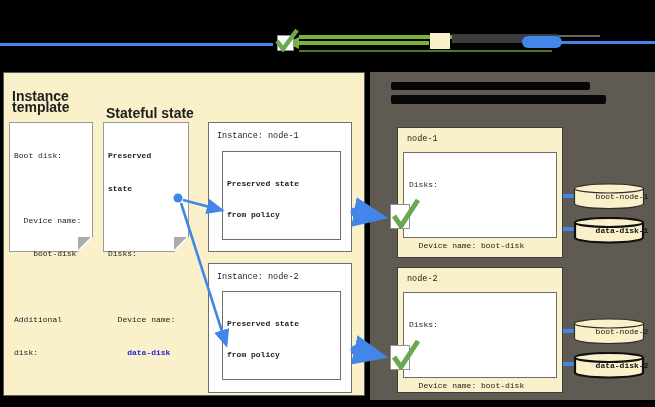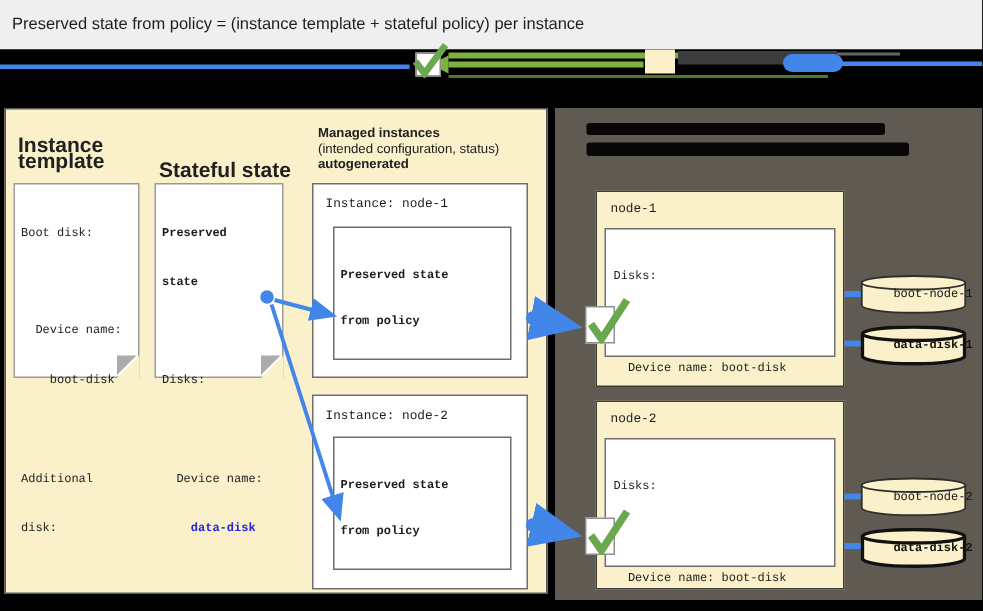--- a/index.html
+++ b/index.html
@@ -23,23 +23,20 @@
   .cyl{z-index:6;}
   .cyl-label{position:absolute;left:13px;top:9px;width:72px;text-align:center;
     font-family:"Liberation Mono","DejaVu Sans Mono",monospace;font-size:8px;color:#111;}
   svg{display:block;}
 </style>
 </head>
 <body>
 
 <div id="stage">
 
-  <div class="abs" style="left:0;top:0;width:655px;height:33px;background:#efefef;">
-    <div class="abs" style="left:8px;top:10px;font-size:11px;color:#1e1e1e;">Preserved state from policy = (instance template + stateful policy) per instance</div>
-  </div>
 
   <div class="abs" style="left:0;top:33px;width:655px;height:39px;background:#000;">
     <div class="abs" style="left:0;top:10px;width:273px;height:3px;background:#4186e8;"></div>
     <div class="abs checkbox" style="left:277px;top:2px;width:17px;height:16px;"></div>
     <svg class="abs" style="left:273px;top:-5px;z-index:8;" width="26" height="24" viewBox="0 0 26 24">
       <polyline points="4,13 10,21 24,2" fill="none" stroke="#6aa84f" stroke-width="4.5"></polyline>
     </svg>
     <div class="abs" style="left:299px;top:2px;width:206px;height:4px;background:#7cb23e;"></div>
     <div class="abs" style="left:299px;top:8px;width:130px;height:4px;background:#7cb23e;"></div>
     <div class="abs" style="left:287px;top:4px;width:0;height:0;border-right:12px solid #7cb23e;
@@ -79,25 +76,20 @@
     <div class="ln b">state</div>
     <div class="sp"></div>
     <div class="ln">Disks:</div>
     <div class="sp"></div>
     <div class="ln">  Device name:</div>
     <div class="ln blue">    data-disk</div>
     <div class="dogear-cover"></div>
     <div class="dogear-fold"></div>
   </div>
 
-  <div class="abs" style="left:212px;top:83px;width:152px;font-size:8.8px;line-height:10.7px;color:#202020;">
-    <div class="b">Managed instances</div>
-    <div>(intended configuration, status)</div>
-    <div class="b">autogenerated</div>
-  </div>
 
   <div class="abs ibox" style="left:208px;top:122px;width:144px;height:130px;">
     <div class="mono" style="position:absolute;left:8px;top:8px;font-size:8.5px;">Instance: node-1</div>
   </div>
   <div class="abs ibox mono" style="left:222px;top:151px;width:119px;height:89px;padding:6px 0 0 4px;line-height:10.4px;">
     <div class="ln b">Preserved state</div>
     <div class="ln b">from policy</div>
     <div class="sp"></div>
     <div class="ln">Disks:</div>
     <div class="ln"><span>  Device name: </span><span class="blue">data-disk</span></div>

